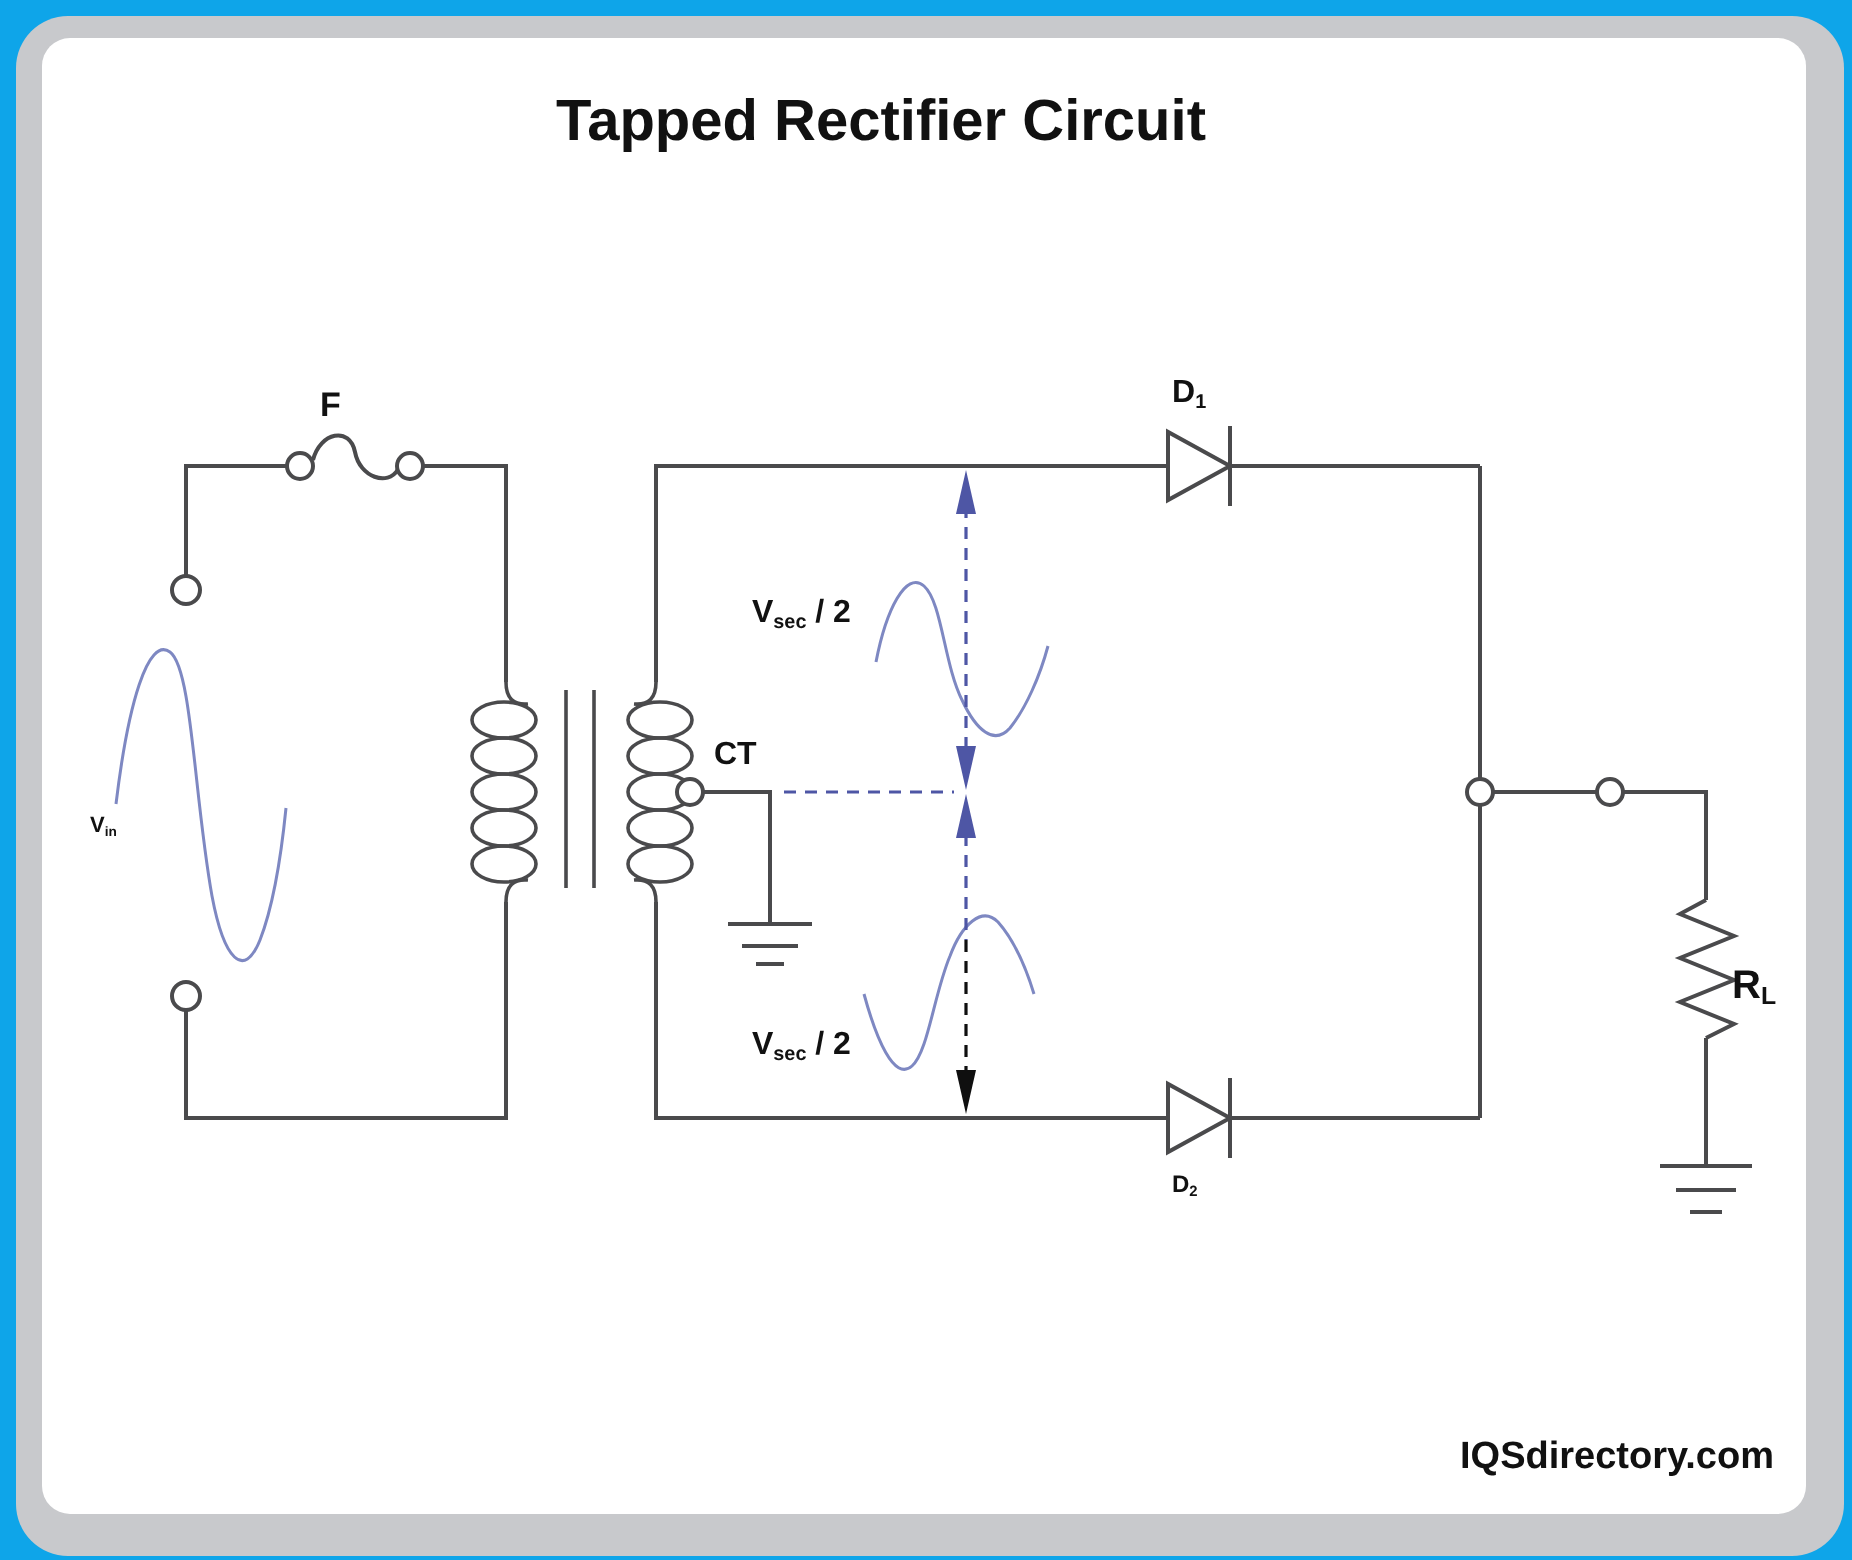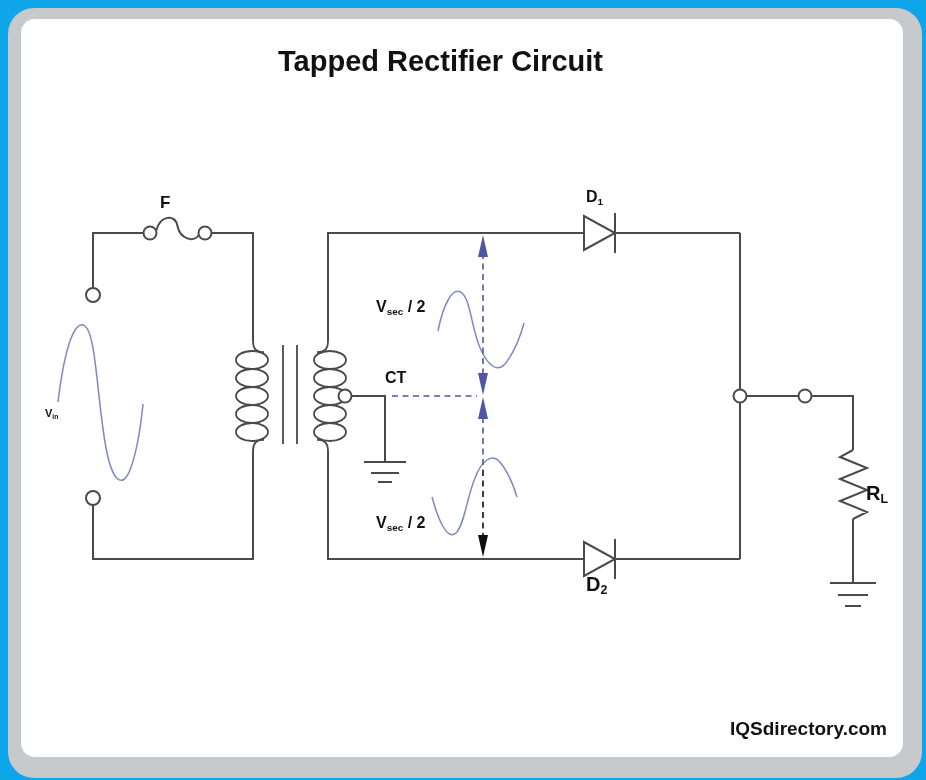--- a/index.html
+++ b/index.html
@@ -10,25 +10,25 @@
        background:#c8c9cc;border-radius:26px;}
   .frame-inner{position:absolute;left:13px;top:11px;right:19px;bottom:21px;
        background:#ffffff;border-radius:14px;}
   .circuit-svg{position:absolute;left:0;top:0;width:926px;height:780px;}
   .title{position:absolute;left:0;top:26px;width:881px;text-align:center;
        font-size:29px;font-weight:bold;color:#111;letter-spacing:0px;}
   .lbl{position:absolute;font-weight:bold;color:#111;white-space:nowrap;}
   .lbl .sub{font-size:0.62em;position:relative;top:0.28em;}
   .f-label{left:160px;top:193px;font-size:17px;}
   .vin-label{left:45px;top:407px;font-size:11px;}
-  .ct-label{left:357px;top:369px;font-size:16px;margin-left:28px;}
+  .ct-label{left:357px;top:369px;font-size:16px;}
   .vsec-top-label{left:376px;top:298px;font-size:16px;}
   .vsec-bottom-label{left:376px;top:514px;font-size:16px;}
   .d1-label{left:586px;top:188px;font-size:16px;}
-  .d2-label{left:586px;top:573px;font-size:20px;}
+  .d2-label{left:586px;top:585px;font-size:12px;}
   .rl-label{left:866px;top:482px;font-size:20px;}
   .watermark{position:absolute;right:39px;top:718px;font-size:19px;
        font-weight:bold;color:#111;}
 </style>
 </head>
 <body>
 
 <div class="page">
 
   <div class="frame-outer">

